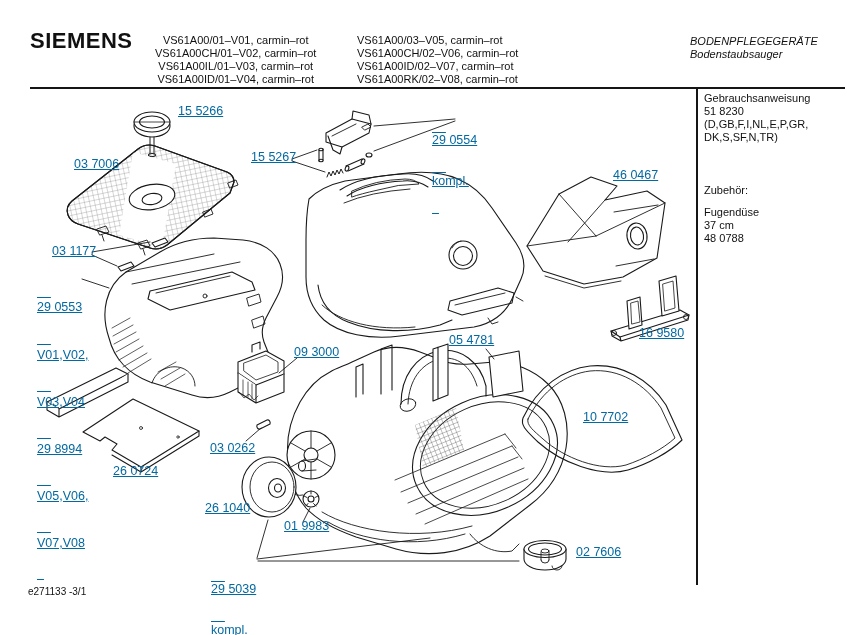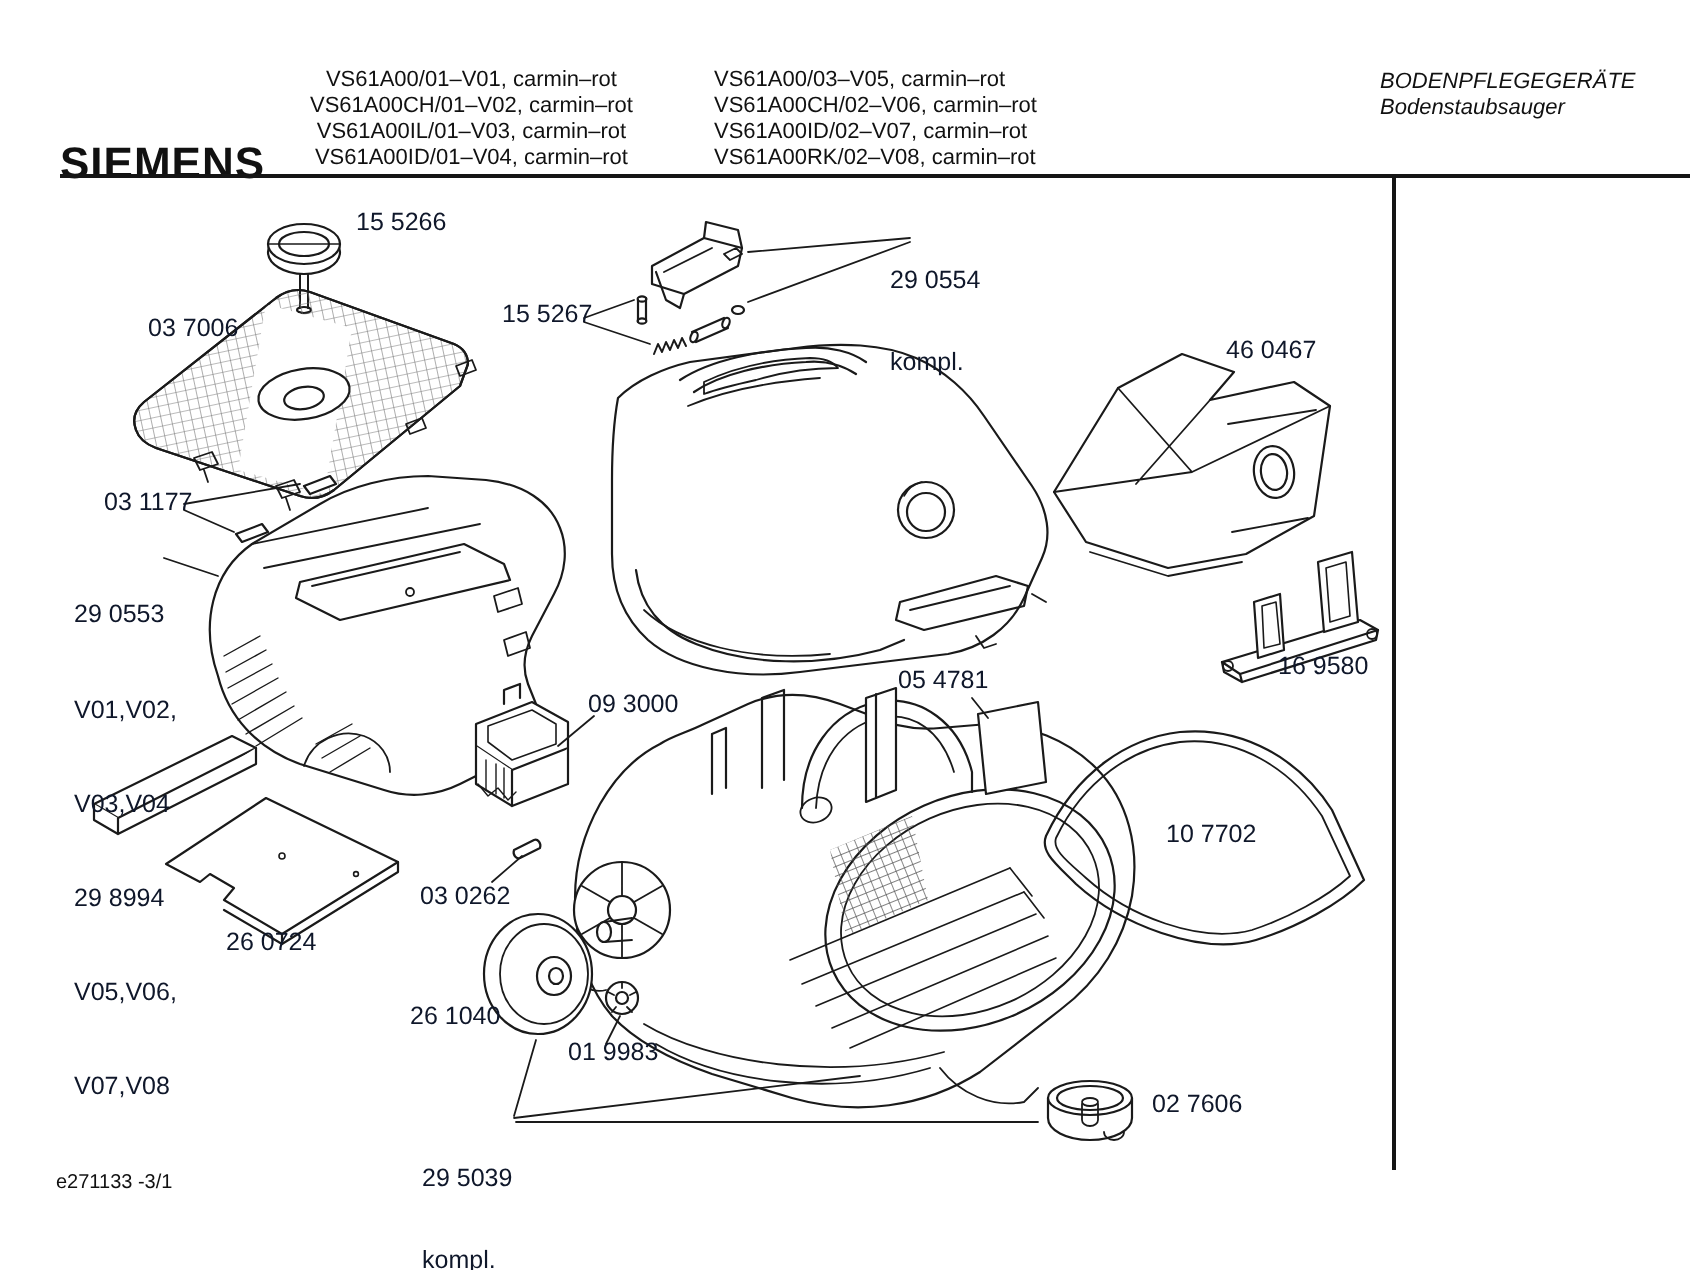--- a/index.html
+++ b/index.html
@@ -1,30 +1,30 @@
 <!DOCTYPE html>
 <html><head>
 <meta charset="utf-8">
 <style>
   html,body{margin:0;padding:0;background:#fff;}
   .page{position:relative;width:847px;height:635px;background:#ffffff;
         font-family:"Liberation Sans",sans-serif;color:#111;overflow:hidden;}
   .brand{position:absolute;left:30px;top:28px;font-size:22px;font-weight:800;
-         letter-spacing:.5px;margin-top:41px;}
+         letter-spacing:.5px;}
   .models{position:absolute;top:34px;font-size:11px;line-height:13px;}
   .models.col1{left:155px;text-align:center;}
   .models.col2{left:357px;}
   .cat{position:absolute;left:690px;top:35px;font-size:11px;line-height:12.5px;font-style:italic;}
   .hrule{position:absolute;left:30px;top:87px;width:815px;height:2px;background:#151515;}
   .vrule{position:absolute;left:696px;top:88px;width:2px;height:497px;background:#151515;}
   .sidebar{position:absolute;left:704px;top:92px;width:138px;font-size:11px;line-height:13px;}
   .sidebar .gap1{height:40px;}
   .sidebar .gap2{height:9px;}
   .diagram-svg{position:absolute;left:0;top:0;}
-  .plabel{position:absolute;font-size:12.5px;line-height:13.5px;white-space:pre;color:#0f172a;}
+  .plabel{position:absolute;font-size:12.5px;line-height:13.5px;white-space:pre;color:#0369a1;text-decoration:underline;}
   .plabel.block{line-height:15.7px;}
   .footer-code{position:absolute;left:28px;top:586px;font-size:10px;}
 </style>
 </head>
 <body>
 
 <div class="page">
 
   <div class="brand">SIEMENS</div>
 
@@ -43,20 +43,32 @@
   </div>
 
   <div class="cat">
     <div>BODENPFLEGEGERÄTE</div>
     <div>Bodenstaubsauger</div>
   </div>
 
   <div class="hrule"></div>
   <div class="vrule"></div>
 
+  <div class="sidebar">
+    <div>Gebrauchsanweisung</div>
+    <div>51 8230</div>
+    <div>(D,GB,F,I,NL,E,P,GR,</div>
+    <div>DK,S,SF,N,TR)</div>
+    <div class="gap1"></div>
+    <div>Zubehör:</div>
+    <div class="gap2"></div>
+    <div>Fugendüse</div>
+    <div>37 cm</div>
+    <div>48 0788</div>
+  </div>
 
   <svg class="diagram-svg" width="847" height="635" viewBox="0 0 847 635">
     <defs>
       <pattern id="gridPat" width="5" height="5" patternUnits="userSpaceOnUse" patternTransform="rotate(-12)">
         <path d="M0 0H5 M0 0V5" stroke="#777" stroke-width="0.6" fill="none"></path>
       </pattern>
       <pattern id="gridPat2" width="4.5" height="4.5" patternUnits="userSpaceOnUse" patternTransform="rotate(-22)">
         <path d="M0 0H4.5 M0 0V4.5" stroke="#555" stroke-width="0.7" fill="none"></path>
       </pattern>
     </defs>
@@ -236,21 +248,21 @@
         <path d="M246,441 L261,428"></path>
         <path d="M303,522 L310,508"></path>
         <path d="M257,558 L268,520 M257,559 L430,538 M258,561 L519,561"></path>
       </g>
     </g>
   </svg>
 
   <div class="plabel" style="left:178px;top:105px">15 5266</div>
   <div class="plabel" style="left:74px;top:158px">03 7006</div>
   <div class="plabel" style="left:251px;top:151px">15 5267</div>
-  <div class="plabel" style="left:445px;top:107px">
+  <div class="plabel" style="left:432px;top:107px">
     <div>29 0554</div>
     <div>kompl.</div>
   </div>
   <div class="plabel" style="left:613px;top:169px">46 0467</div>
   <div class="plabel" style="left:52px;top:245px">03 1177</div>
   <div class="plabel block" style="left:37px;top:269px">
     <div>29 0553</div>
     <div>V01,V02,</div>
     <div>V03,V04</div>
     <div>29 8994</div>

